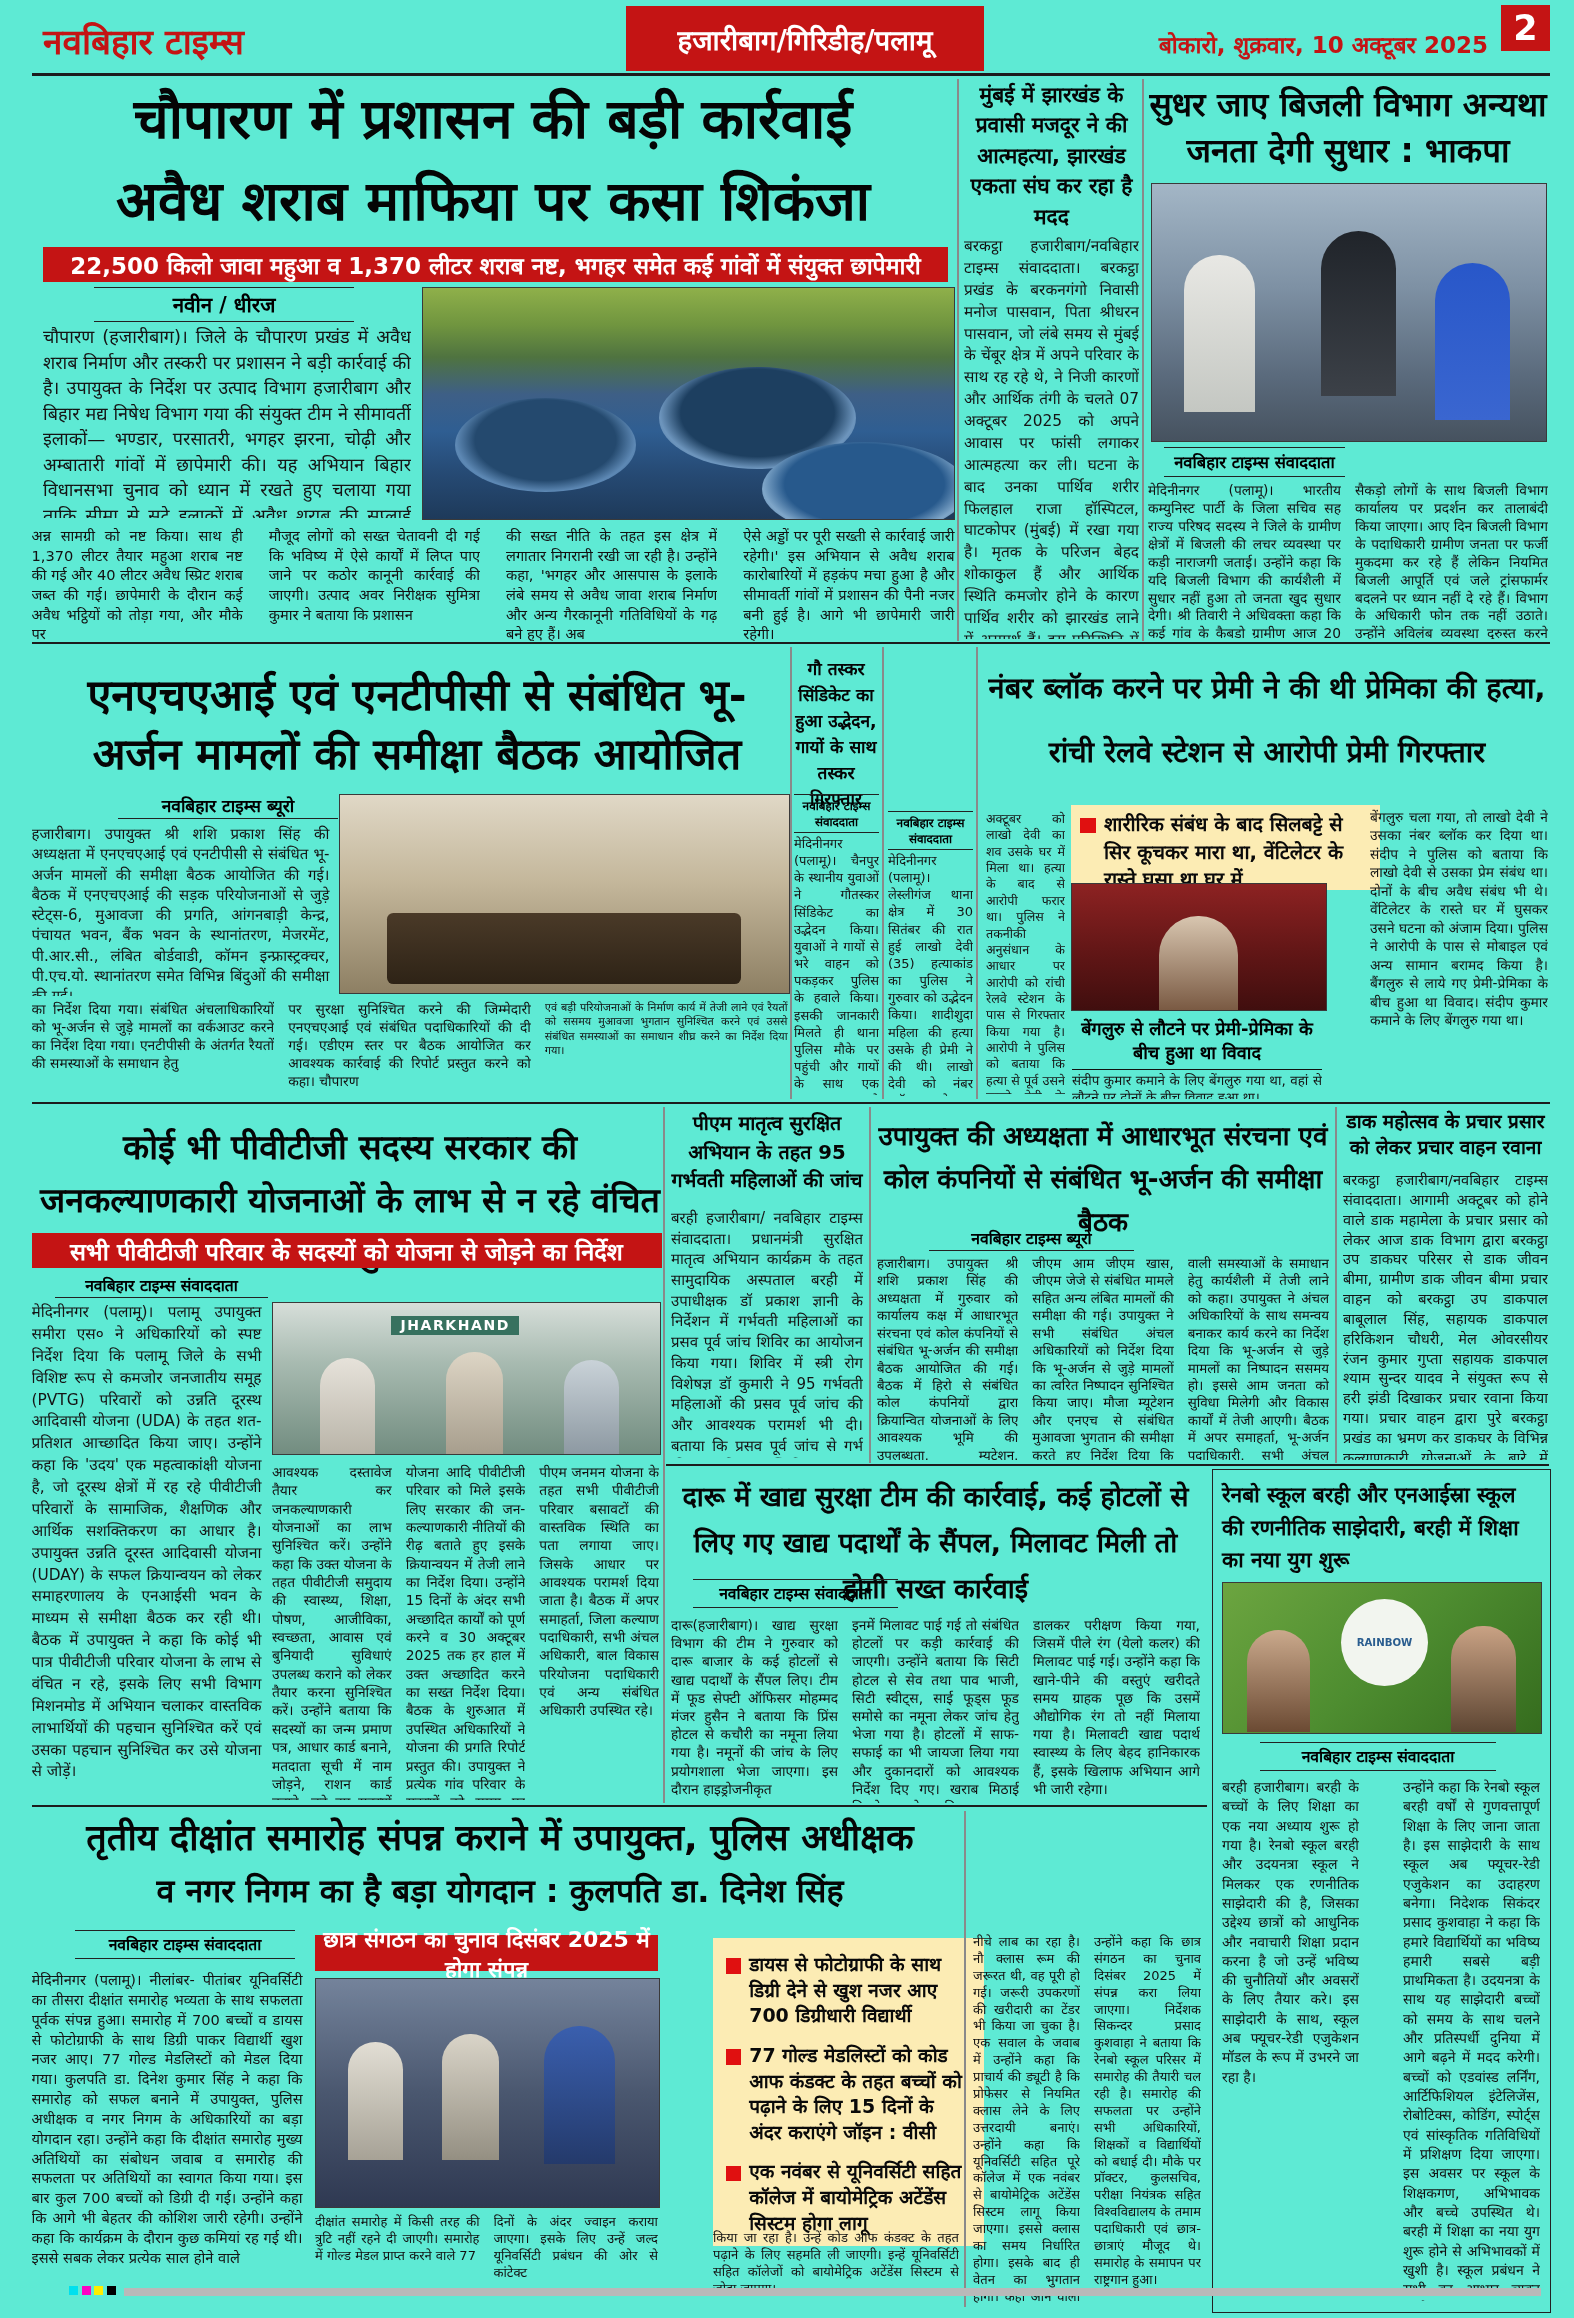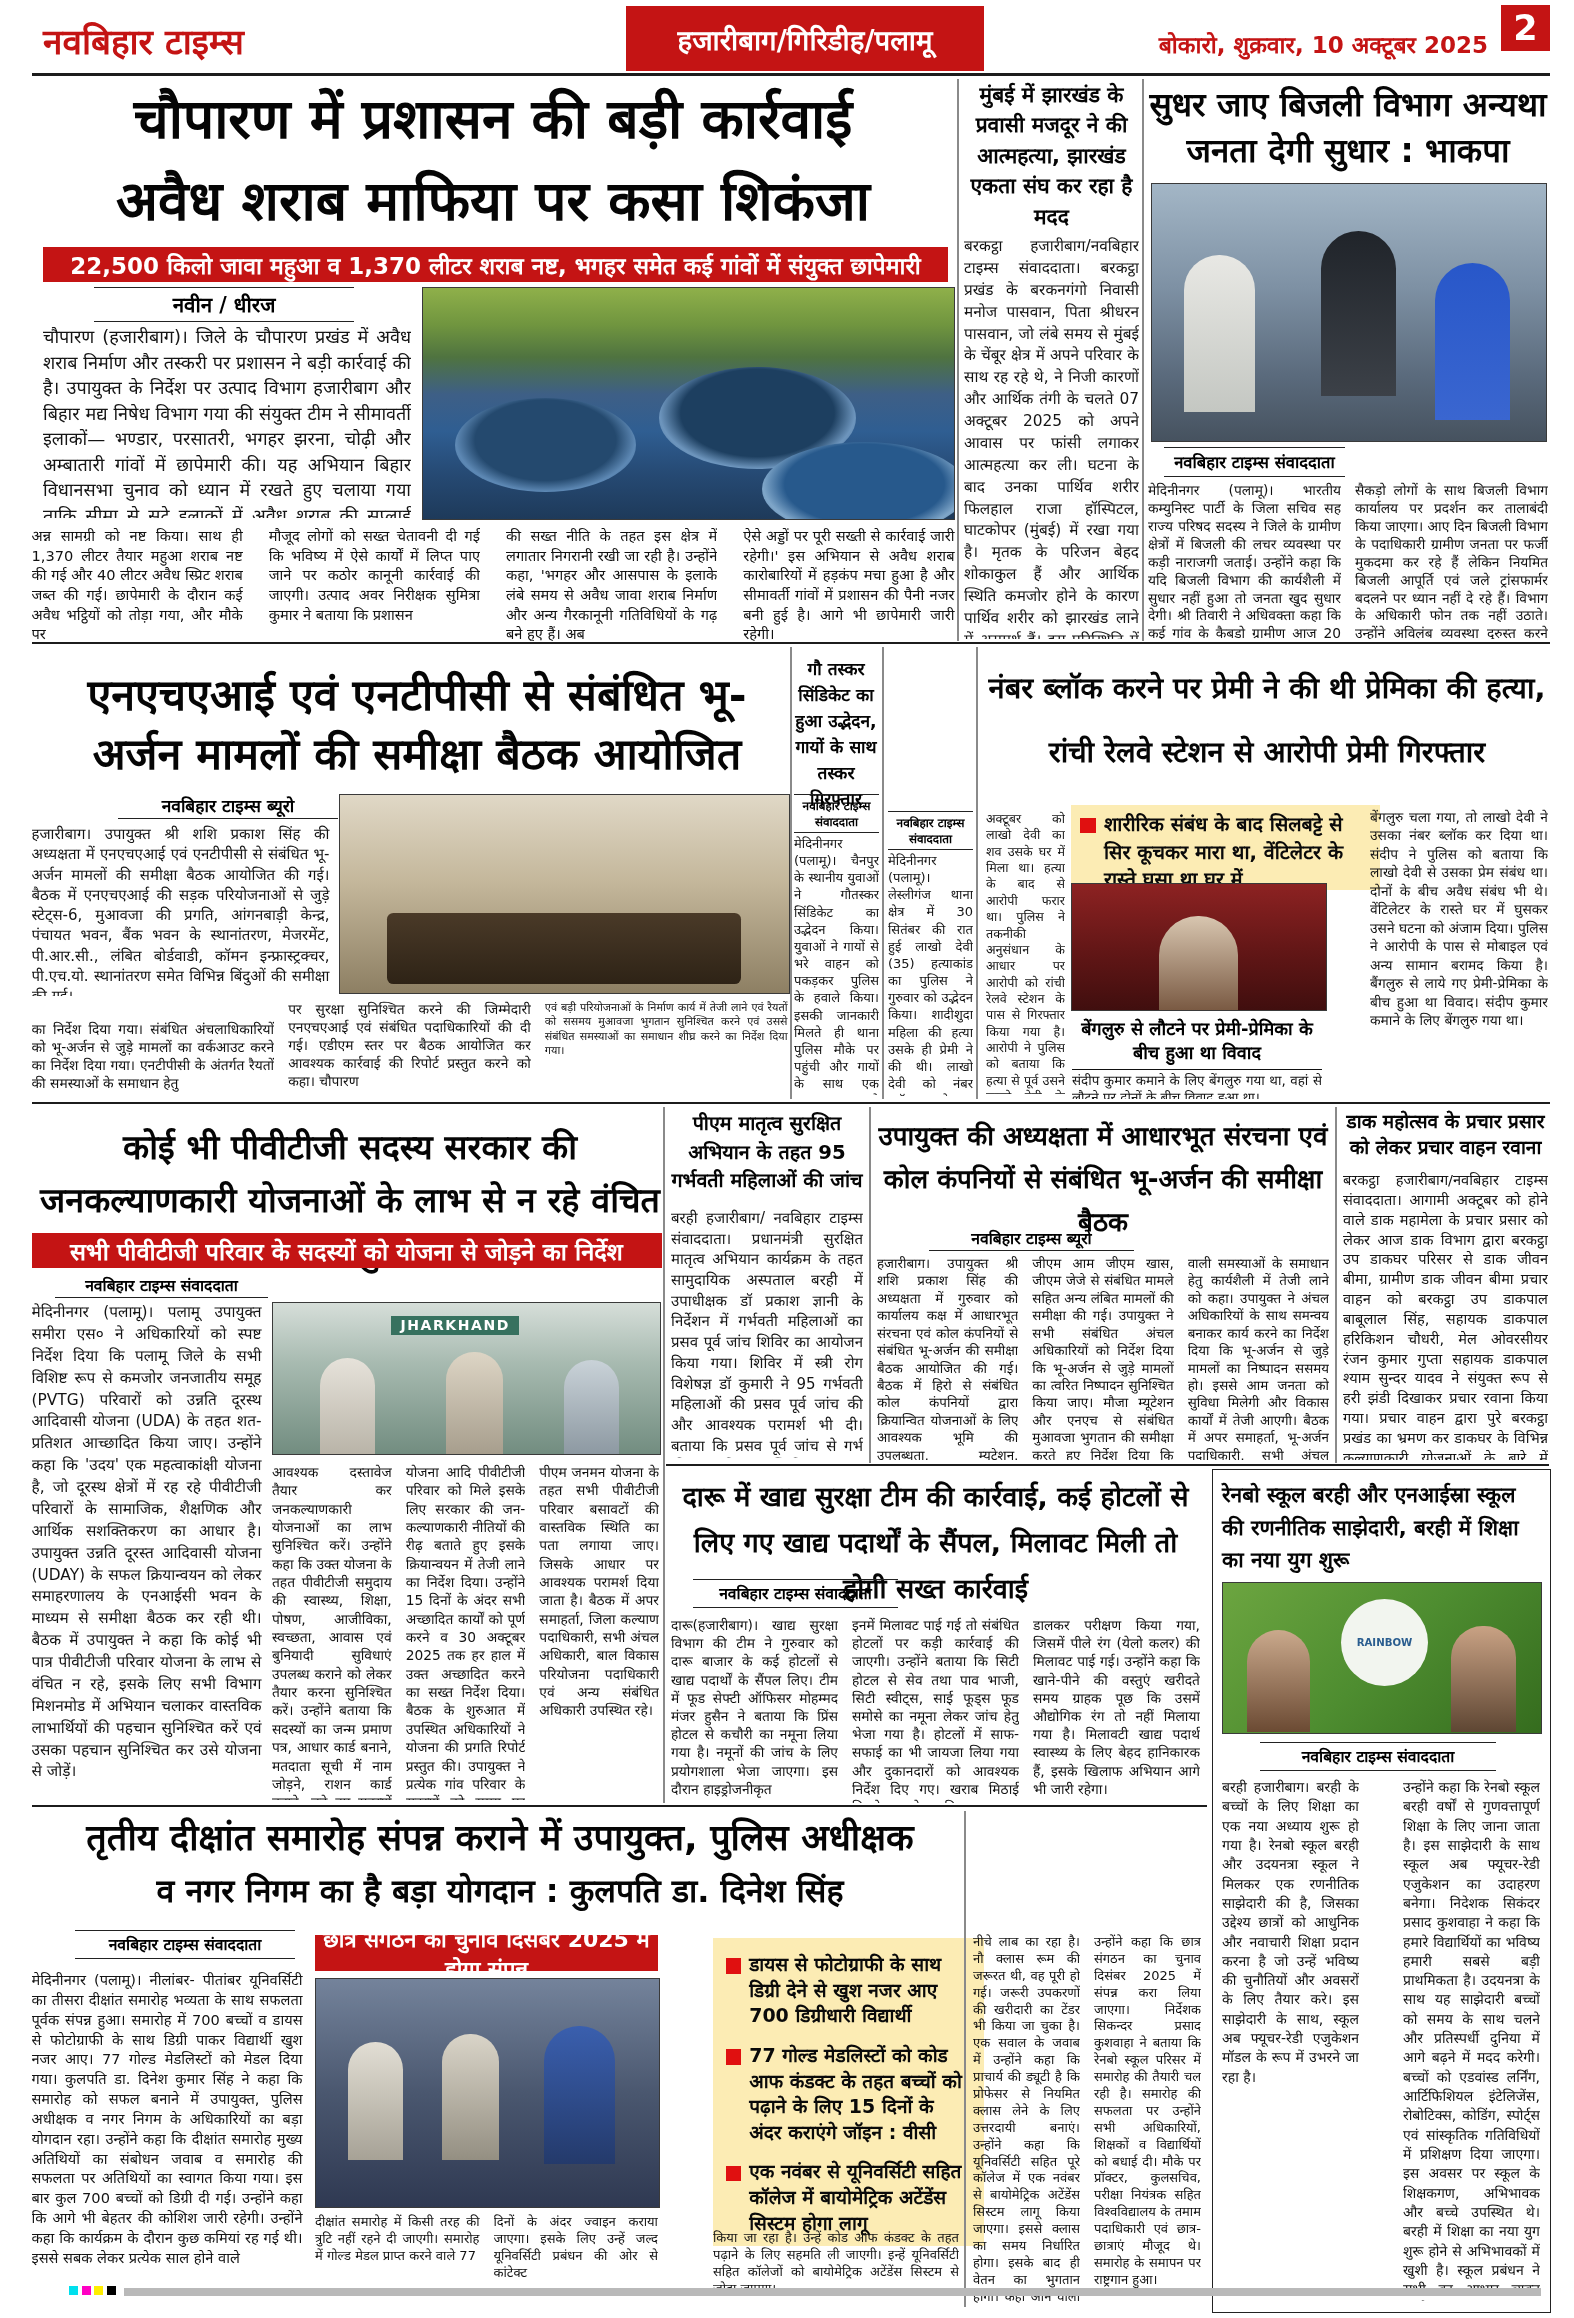--- a/index.html
+++ b/index.html
@@ -1,16 +1,16 @@
 <!DOCTYPE html>
 <html style="font-size:12.6px"><head>
 <meta charset="utf-8">
 <style>
   html,body{margin:0;padding:0;background:#e8e8e8;}
-  .page{position:relative;width:1575px;height:2319px;background:#ffffff;overflow:hidden;
+  .page{position:relative;width:1575px;height:2319px;background:#5eead4;overflow:hidden;
         font-family:"DejaVu Sans","Liberation Sans",sans-serif;color:#111;}
   .abs{position:absolute;}
   .hl{font-weight:800;color:#050505;text-align:center;}
   .bodytxt{text-align:justify;color:#141414;overflow:hidden;}
   .byline{font-weight:700;text-align:center;border-top:1.6px solid #222;border-bottom:1.6px solid #222;
           padding:2.4px 0;color:#000;}
   .byline2{font-weight:700;text-align:center;border-bottom:1.6px solid #222;padding:1.6px 0;color:#000;}
   .redband{background:#c41414;color:#fff;font-weight:700;display:flex;align-items:center;
            justify-content:center;text-align:center;}
   .redtxt{color:#c41414;}
@@ -89,21 +89,21 @@
 
   <div class="abs hr" style="left:31.5px;top:642px;width:1518px;height:2.4px;"></div>
 
   <div class="abs hl" style="left:47px;top:666px;width:740px;font-size:43px;line-height:1.38;">एनएचएआई एवं एनटीपीसी से संबंधित भू-अर्जन मामलों की समीक्षा बैठक आयोजित</div>
   <div class="abs byline2" style="left:118px;top:792px;width:220px;font-size:17.3px;">नवबिहार टाइम्स ब्यूरो</div>
   <div class="abs bodytxt" style="left:31.5px;top:824px;width:298px;height:172px;font-size:15px;line-height:1.35;">हजारीबाग। उपायुक्त श्री शशि प्रकाश सिंह की अध्यक्षता में एनएचएआई एवं एनटीपीसी से संबंधित भू-अर्जन मामलों की समीक्षा बैठक आयोजित की गई। बैठक में एनएचएआई की सड़क परियोजनाओं से जुड़े स्टेट्स-6, मुआवजा की प्रगति, आंगनबाड़ी केन्द्र, पंचायत भवन, बैंक भवन के स्थानांतरण, मेजरमेंट, पी.आर.सी., लंबित बोर्डवाडी, कॉमन इन्फ्रास्ट्रक्चर, पी.एच.यो. स्थानांतरण समेत विभिन्न बिंदुओं की समीक्षा की गई।</div>
   <div class="abs ph" id="ph-nhai" style="left:339px;top:794px;width:449px;height:198px;">
     <div class="abs" style="left:47px;top:118px;width:354px;height:71px;background:linear-gradient(180deg,#4a3a28,#2e2316);border-radius:6.3px;"></div>
   </div>
   <div class="abs cols" style="left:31.5px;top:1001px;width:756px;height:94px;">
-    <div class="col" style="font-size:13.8px;line-height:1.3;margin-top:20px;">का निर्देश दिया गया। संबंधित अंचलाधिकारियों को भू-अर्जन से जुड़े मामलों का वर्कआउट करने का निर्देश दिया गया। एनटीपीसी के अंतर्गत रैयतों की समस्याओं के समाधान हेतु</div>
+    <div class="col" style="font-size:13.8px;line-height:1.3;">का निर्देश दिया गया। संबंधित अंचलाधिकारियों को भू-अर्जन से जुड़े मामलों का वर्कआउट करने का निर्देश दिया गया। एनटीपीसी के अंतर्गत रैयतों की समस्याओं के समाधान हेतु</div>
     <div class="col" style="font-size:13.8px;line-height:1.3;">पर सुरक्षा सुनिश्चित करने की जिम्मेदारी एनएचएआई एवं संबंधित पदाधिकारियों की दी गई। एडीएम स्तर पर बैठक आयोजित कर आवश्यक कार्रवाई की रिपोर्ट प्रस्तुत करने को कहा। चौपारण</div>
     <div class="col" style="font-size:11px;line-height:1.3;">एवं बड़ी परियोजनाओं के निर्माण कार्य में तेजी लाने एवं रैयतों को ससमय मुआवजा भुगतान सुनिश्चित करने एवं उससे संबंधित समस्याओं का समाधान शीघ्र करने का निर्देश दिया गया।</div>
   </div>
 
   <div class="abs vr" style="left:790px;top:647px;height:452px;"></div>
   <div class="abs vr" style="left:882px;top:647px;height:452px;"></div>
   <div class="abs vr" style="left:976px;top:647px;height:452px;"></div>
 
   <div class="abs hl" style="left:795px;top:657px;width:82px;font-size:17.3px;line-height:1.5;">गौ तस्कर सिंडिकेट का हुआ उद्भेदन, गायों के साथ तस्कर गिरफ्तार</div>
   <div class="abs byline" style="left:794px;top:794px;width:85px;font-size:11.8px;">नवबिहार टाइम्स संवाददाता</div>

